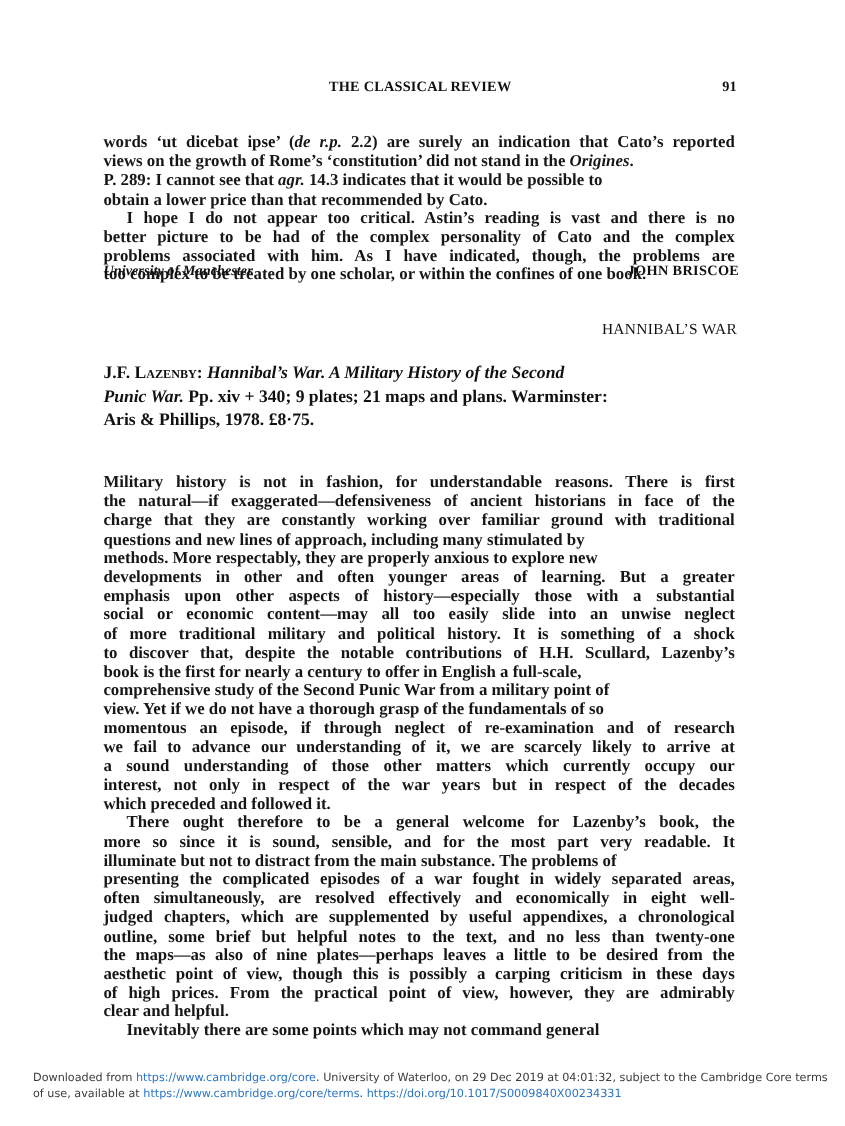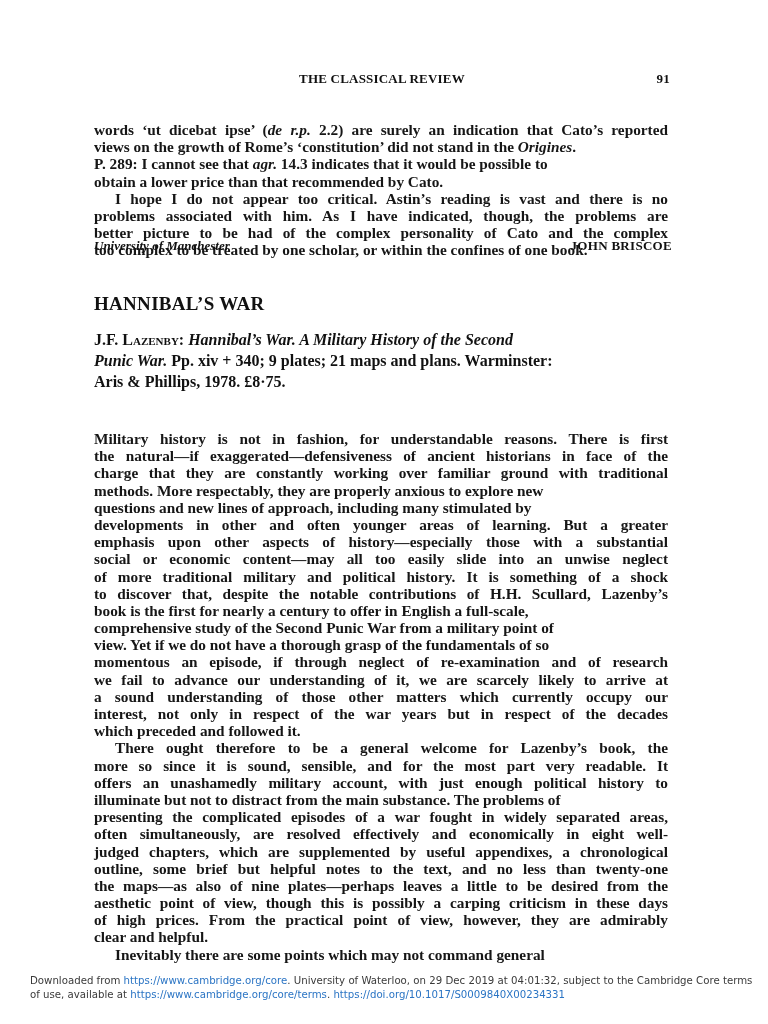--- a/index.html
+++ b/index.html
@@ -23,22 +23,22 @@
   .line.last { text-align-last: left; }
   .line.indent { padding-left: 21px; }
   .line i { font-style: italic; }
   .sig {
     position: absolute; left: 94px; width: 578px; top: 238px; height: 18px;
     font-family: "Liberation Serif", serif; font-size: 13px;
   }
   .sig .aff { position: absolute; left: 0; font-style: italic; font-weight: bold; }
   .sig .author { position: absolute; right: 0; font-weight: bold; letter-spacing: 0.3px; margin-left: 16px; }
   .review-title {
-    position: absolute; top: 293px; left: 94px; width: 576px; text-align: left;
-    font-family: "Liberation Serif", serif; font-size: 19px; font-weight: bold; letter-spacing: 0.3px;
+    position: absolute; top: 293px; left: 94px; width: 576px; text-align: right;
+    font-family: "Liberation Serif", serif; font-size: 14px; font-weight: normal; letter-spacing: 0.3px;
   }
   .citation { position: absolute; left: 94px; top: 329px; width: 560px; }
   .citation .cline {
     font-family: "Liberation Serif", serif; font-size: 16px; line-height: 21px; height: 21px;
     white-space: nowrap; font-weight: bold;
   }
   .citation .sc { font-variant: small-caps; }
   .citation i { font-style: italic; }
   .footer {
     position: absolute; left: 30px; top: 974px; width: 730px;
@@ -55,22 +55,22 @@
     <span class="title">THE CLASSICAL REVIEW</span>
     <span class="pnum">91</span>
   </div>
 
   <div class="block" id="prev-block" style="top:92px;">
       <div class="line"><span>words ‘ut dicebat ipse’ (</span><i>de r.p.</i><span> 2.2) are surely an indication that Cato’s reported</span></div>
       <div class="line last"><span>views on the growth of Rome’s ‘constitution’ did not stand in the </span><i>Origines</i><span>.</span></div>
       <div class="line last"><span>P. 289: I cannot see that </span><i>agr.</i><span> 14.3 indicates that it would be possible to</span></div>
       <div class="line last"><span>obtain a lower price than that recommended by Cato.</span></div>
       <div class="line indent"><span>I hope I do not appear too critical. Astin’s reading is vast and there is no</span></div>
+      <div class="line"><span>better picture to be had of the complex personality of Cato and the complex</span></div>
       <div class="line"><span>problems associated with him. As I have indicated, though, the problems are</span></div>
-      <div class="line"><span>better picture to be had of the complex personality of Cato and the complex</span></div>
       <div class="line last"><span>too complex to be treated by one scholar, or within the confines of one book.</span></div>
     </div>
 
   <div class="sig">
     <span class="aff">University of Manchester</span>
     <span class="author">JOHN BRISCOE</span>
   </div>
 
   <div class="review-title">HANNIBAL’S WAR</div>
 
@@ -83,38 +83,37 @@
     </div>
     <div class="cline">
       <span>Aris &amp; Phillips, 1978. £8·75.</span>
     </div>
   </div>
 
   <div class="block" id="body-block" style="top:401px;">
       <div class="line"><span>Military history is not in fashion, for understandable reasons. There is first</span></div>
       <div class="line"><span>the natural—if exaggerated—defensiveness of ancient historians in face of the</span></div>
       <div class="line"><span>charge that they are constantly working over familiar ground with traditional</span></div>
+      <div class="line last"><span>questions and new lines of approach, including many stimulated by</span></div>
       <div class="line last"><span>methods. More respectably, they are properly anxious to explore new</span></div>
-      <div class="line last"><span>questions and new lines of approach, including many stimulated by</span></div>
       <div class="line"><span>developments in other and often younger areas of learning. But a greater</span></div>
       <div class="line"><span>emphasis upon other aspects of history—especially those with a substantial</span></div>
       <div class="line"><span>social or economic content—may all too easily slide into an unwise neglect</span></div>
       <div class="line"><span>of more traditional military and political history. It is something of a shock</span></div>
       <div class="line"><span>to discover that, despite the notable contributions of H.H. Scullard, Lazenby’s</span></div>
       <div class="line last"><span>book is the first for nearly a century to offer in English a full-scale,</span></div>
       <div class="line last"><span>comprehensive study of the Second Punic War from a military point of</span></div>
       <div class="line last"><span>view. Yet if we do not have a thorough grasp of the fundamentals of so</span></div>
       <div class="line"><span>momentous an episode, if through neglect of re-examination and of research</span></div>
       <div class="line"><span>we fail to advance our understanding of it, we are scarcely likely to arrive at</span></div>
       <div class="line"><span>a sound understanding of those other matters which currently occupy our</span></div>
       <div class="line"><span>interest, not only in respect of the war years but in respect of the decades</span></div>
       <div class="line last"><span>which preceded and followed it.</span></div>
       <div class="line indent"><span>There ought therefore to be a general welcome for Lazenby’s book, the</span></div>
       <div class="line"><span>more so since it is sound, sensible, and for the most part very readable. It</span></div>
-      <div class="line"><span>offers an unashamedly military account, with just enough political history to</span></div>
       <div class="line last"><span>illuminate but not to distract from the main substance. The problems of</span></div>
       <div class="line"><span>presenting the complicated episodes of a war fought in widely separated areas,</span></div>
       <div class="line"><span>often simultaneously, are resolved effectively and economically in eight well-</span></div>
       <div class="line"><span>judged chapters, which are supplemented by useful appendixes, a chronological</span></div>
       <div class="line"><span>outline, some brief but helpful notes to the text, and no less than twenty-one</span></div>
       <div class="line"><span>the maps—as also of nine plates—perhaps leaves a little to be desired from the</span></div>
       <div class="line"><span>aesthetic point of view, though this is possibly a carping criticism in these days</span></div>
       <div class="line"><span>of high prices. From the practical point of view, however, they are admirably</span></div>
       <div class="line last"><span>clear and helpful.</span></div>
       <div class="line last indent"><span>Inevitably there are some points which may not command general</span></div>

